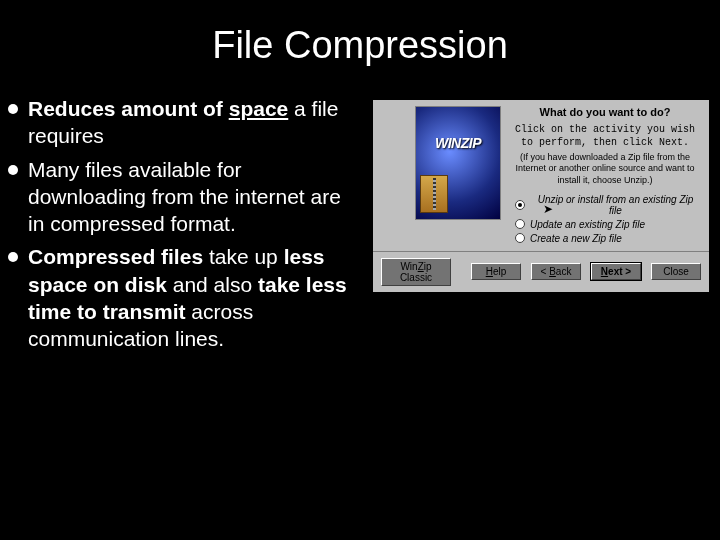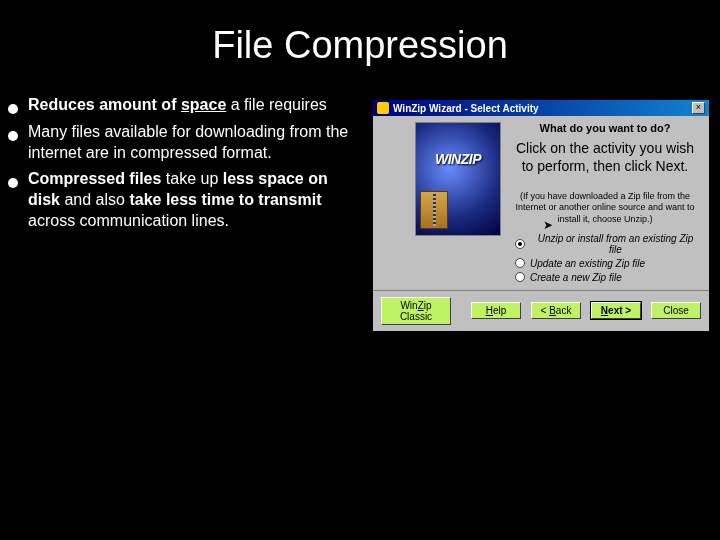--- a/index.html
+++ b/index.html
@@ -17,21 +17,21 @@
     font-weight: normal;
     margin-top: 24px;
     margin-bottom: 28px;
   }
   .content {
     display: flex;
     padding: 0 8px;
   }
   .bullets {
     width: 350px;
-    font-size: 16px;
+    font-size: 21px;
     line-height: 1.3;
   }
   .bullet {
     display: flex;
     margin-bottom: 6px;
   }
   .bullet .dot {
     width: 10px; height: 10px;
     border-radius: 50%;
     background: #fff;
@@ -120,23 +120,24 @@
     width: 3px; margin-left: -1.5px;
     background: repeating-linear-gradient(#333 0 2px, #aaa 2px 4px);
   }
   .right-pane { flex: 1; text-align: center; }
   .prompt {
     font-weight: bold;
     font-size: 11px;
     margin-bottom: 6px;
   }
   .subtext {
-    font-size: 14px;
-    margin-bottom: 16px;
+    font-size: 10px;
+    margin-bottom: 3px;
     line-height: 1.25;
+    font-family: Liberation Mono, monospace;
   }
   .subtext2 {
     font-size: 9px;
     margin-bottom: 8px;
     line-height: 1.25;
   }
   .radios { margin-left: 6px; }
   .radio-row {
     display: flex; align-items: center;
     font-size: 10px;
@@ -166,21 +167,21 @@
     color: #000;
   }
   .btn-row {
     border-top: 1px solid #808080;
     padding: 6px 8px;
     display: flex;
     gap: 10px;
     align-items: center;
   }
   .btn {
-    background: #bef264;
+    background: #737373;
     border: 1px solid #fff;
     border-right-color: #404040;
     border-bottom-color: #404040;
     font-size: 10px;
     padding: 2px 6px;
     min-width: 50px;
     text-align: center;
   }
   .btn.default {
     box-shadow: 0 0 0 1px #000;
@@ -209,25 +210,20 @@
     <li class="bullet">
       <span class="dot"></span>
       <span class="text">
         <span class="b">Compressed files</span><span> take up </span><span class="b">less space on disk</span><span> and also </span><span class="b">take less time to transmit</span><span> across communication lines.</span>
       </span>
     </li>
   </ul>
 
   <div class="dialog-wrap">
     <div class="dialog">
-      <div class="titlebar">
-        <span class="ticon"></span>
-        <span class="ttext">WinZip Wizard - Select Activity</span>
-        <span class="xbtn">×</span>
-      </div>
       <div class="dialog-body" style="position:relative">
         <div class="logo-pane">
           <div class="logo-text">WINZIP</div>
           <div class="logo-zip"></div>
         </div>
         <div class="right-pane">
           <div class="prompt">What do you want to do?</div>
           <div class="subtext">Click on the activity you wish to perform, then click Next.</div>
           <div class="subtext2">(If you have downloaded a Zip file from the Internet or another online source and want to install it, choose Unzip.)</div>
           <div class="radios">

